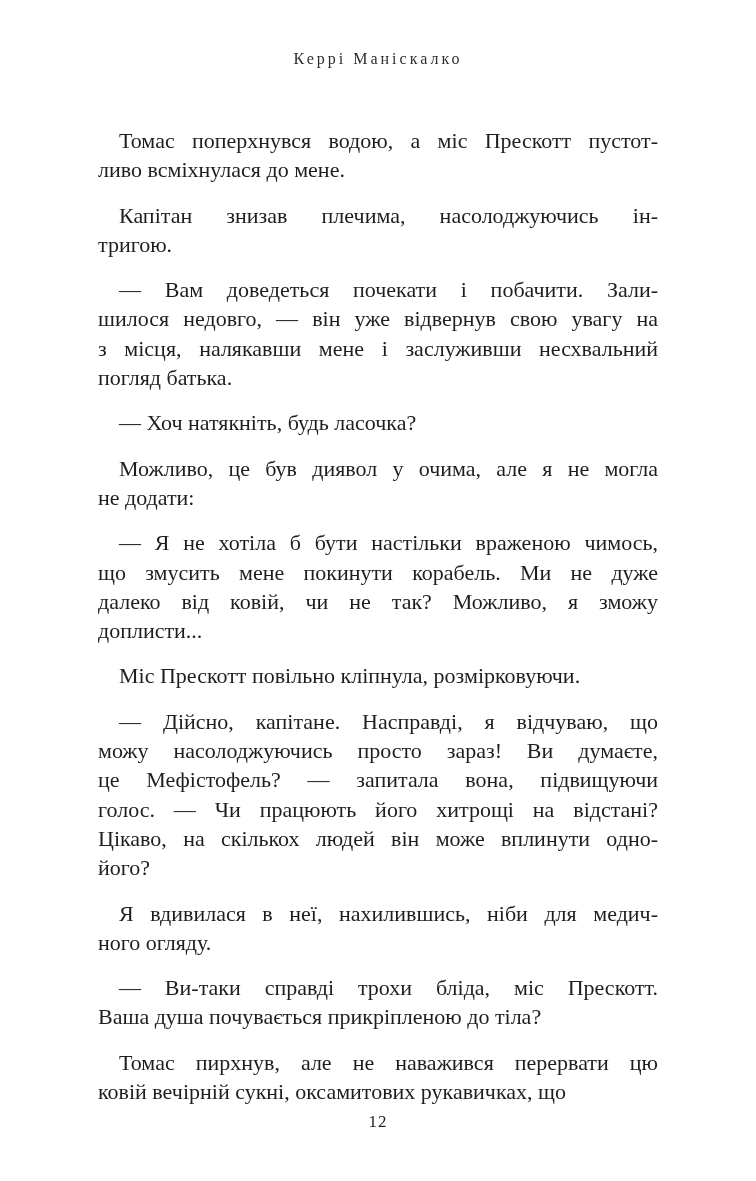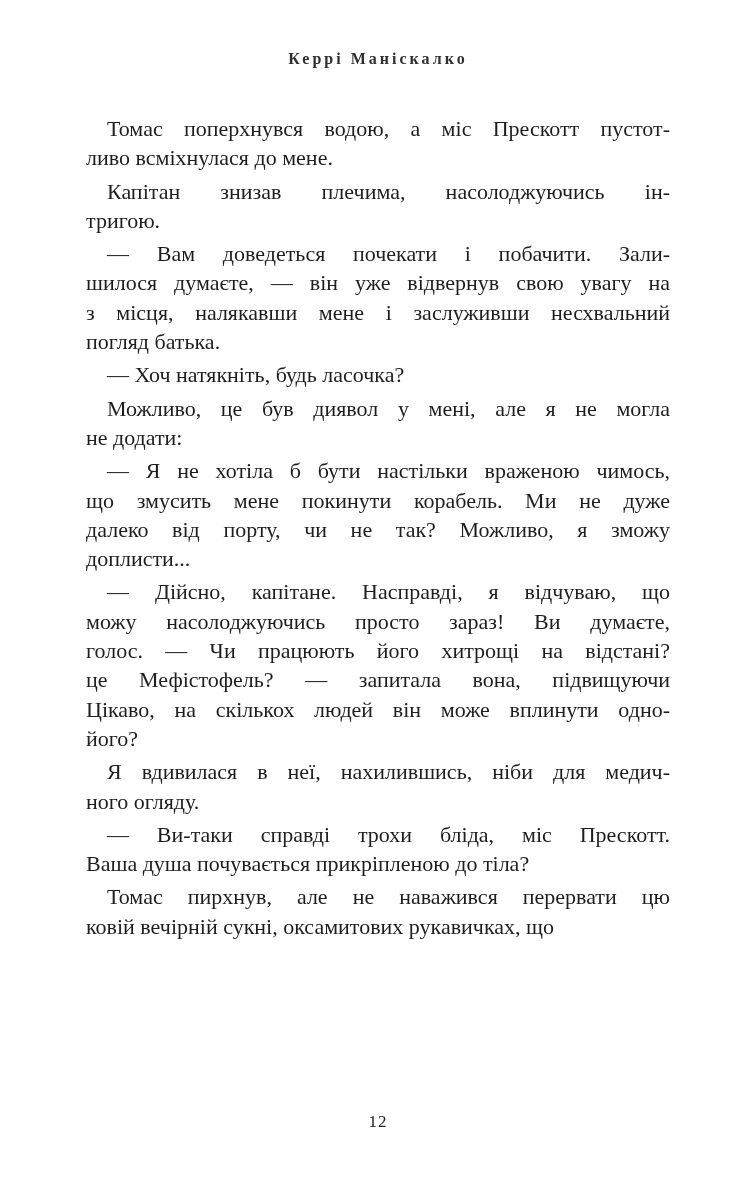--- a/index.html
+++ b/index.html
@@ -19,31 +19,31 @@
   }
   .running-head {
     position: absolute;
     top: 50px;
     left: 0;
     right: 0;
     text-align: center;
     font-size: 16px;
     letter-spacing: 3px;
     color: #2f2f2f;
-    font-weight: 700;
+    font-weight: 400;
   }
   .text-block {
     position: absolute;
     top: 110px;
     left: 82px;
     width: 592px;
     font-size: 22px;
     line-height: 29.3px;
   }
-  .para { margin: 4px; padding: 0; }
+  .para { margin: 16px; padding: 0; }
   .line {
     text-align: justify;
     text-align-last: justify;
     white-space: normal;
     height: 29.3px;
     overflow: hidden;
   }
   .para .line:last-child {
     text-align-last: left;
   }
@@ -71,42 +71,45 @@
       <div class="para">
         <div class="line first">Томас поперхнувся водою, а міс Прескотт пустот-</div>
         <div class="line">ливо всміхнулася до мене.</div>
       </div>
       <div class="para">
         <div class="line first">Капітан знизав плечима, насолоджуючись ін-</div>
         <div class="line">тригою.</div>
       </div>
       <div class="para">
         <div class="line first">— Вам доведеться почекати і побачити. Зали-</div>
-        <div class="line">шилося думаєте, — він уже відвернув свою увагу на</div>
+        <div class="line">шилося недовго, — він уже відвернув свою увагу на</div>
         <div class="line">з місця, налякавши мене і заслуживши несхвальний</div>
         <div class="line">погляд батька.</div>
       </div>
       <div class="para">
         <div class="line first">— Хоч натякніть, будь ласочка?</div>
       </div>
       <div class="para">
-        <div class="line first">Можливо, це був диявол у мені, але я не могла</div>
+        <div class="line first">Можливо, це був диявол у очима, але я не могла</div>
         <div class="line">не додати:</div>
       </div>
       <div class="para">
         <div class="line first">— Я не хотіла б бути настільки враженою чимось,</div>
         <div class="line">що змусить мене покинути корабель. Ми не дуже</div>
-        <div class="line">далеко від порту, чи не так? Можливо, я зможу</div>
+        <div class="line">далеко від ковій, чи не так? Можливо, я зможу</div>
         <div class="line">доплисти...</div>
+      </div>
+      <div class="para">
+        <div class="line first">Міс Прескотт повільно кліпнула, розмірковуючи.</div>
       </div>
       <div class="para">
         <div class="line first">— Дійсно, капітане. Насправді, я відчуваю, що</div>
         <div class="line">можу насолоджуючись просто зараз! Ви думаєте,</div>
+        <div class="line">це Мефістофель? — запитала вона, підвищуючи</div>
         <div class="line">голос. — Чи працюють його хитрощі на відстані?</div>
-        <div class="line">це Мефістофель? — запитала вона, підвищуючи</div>
         <div class="line">Цікаво, на скількох людей він може вплинути одно-</div>
         <div class="line">його?</div>
       </div>
       <div class="para">
         <div class="line first">Я вдивилася в неї, нахилившись, ніби для медич-</div>
         <div class="line">ного огляду.</div>
       </div>
       <div class="para">
         <div class="line first">— Ви-таки справді трохи бліда, міс Прескотт.</div>
         <div class="line">Ваша душа почувається прикріпленою до тіла?</div>

